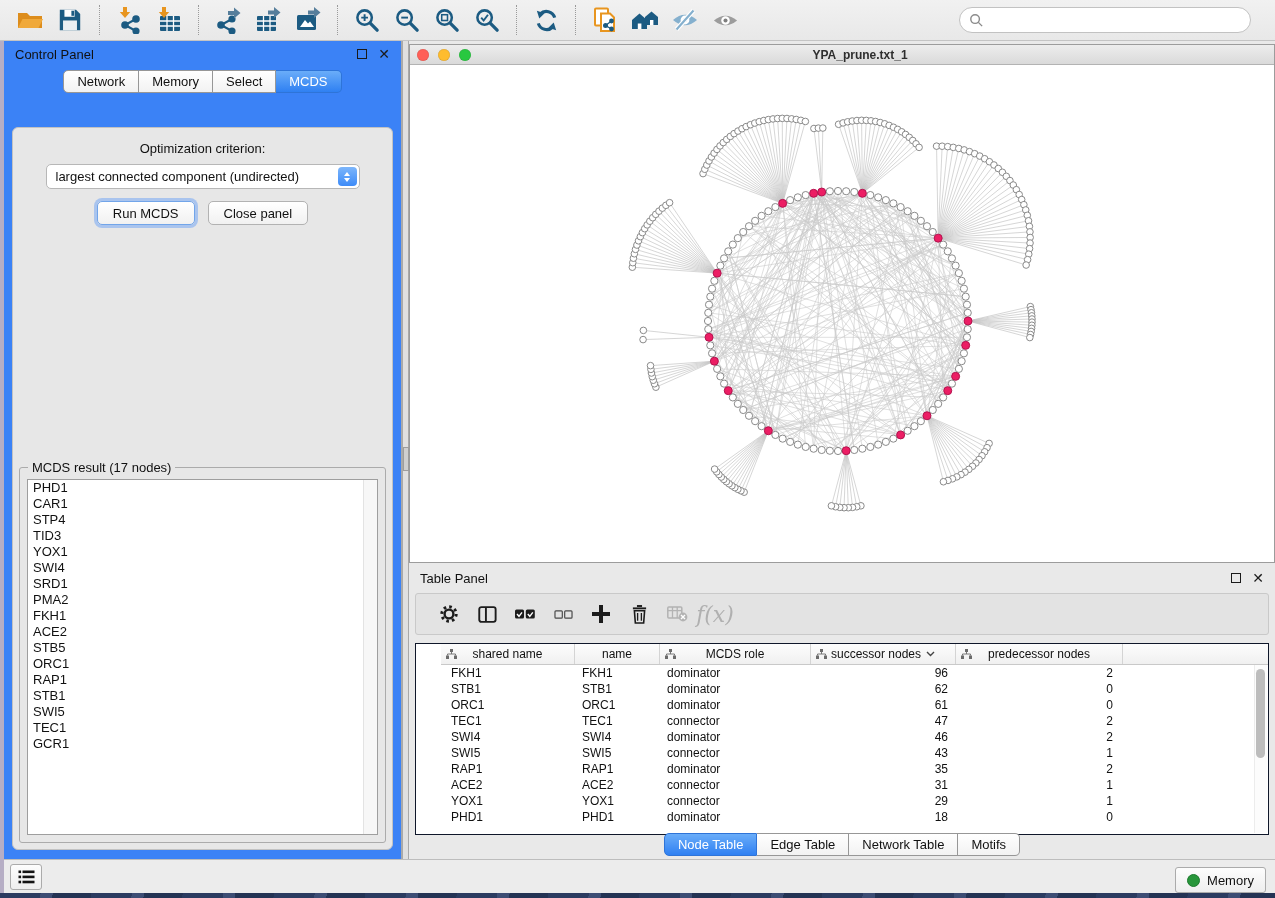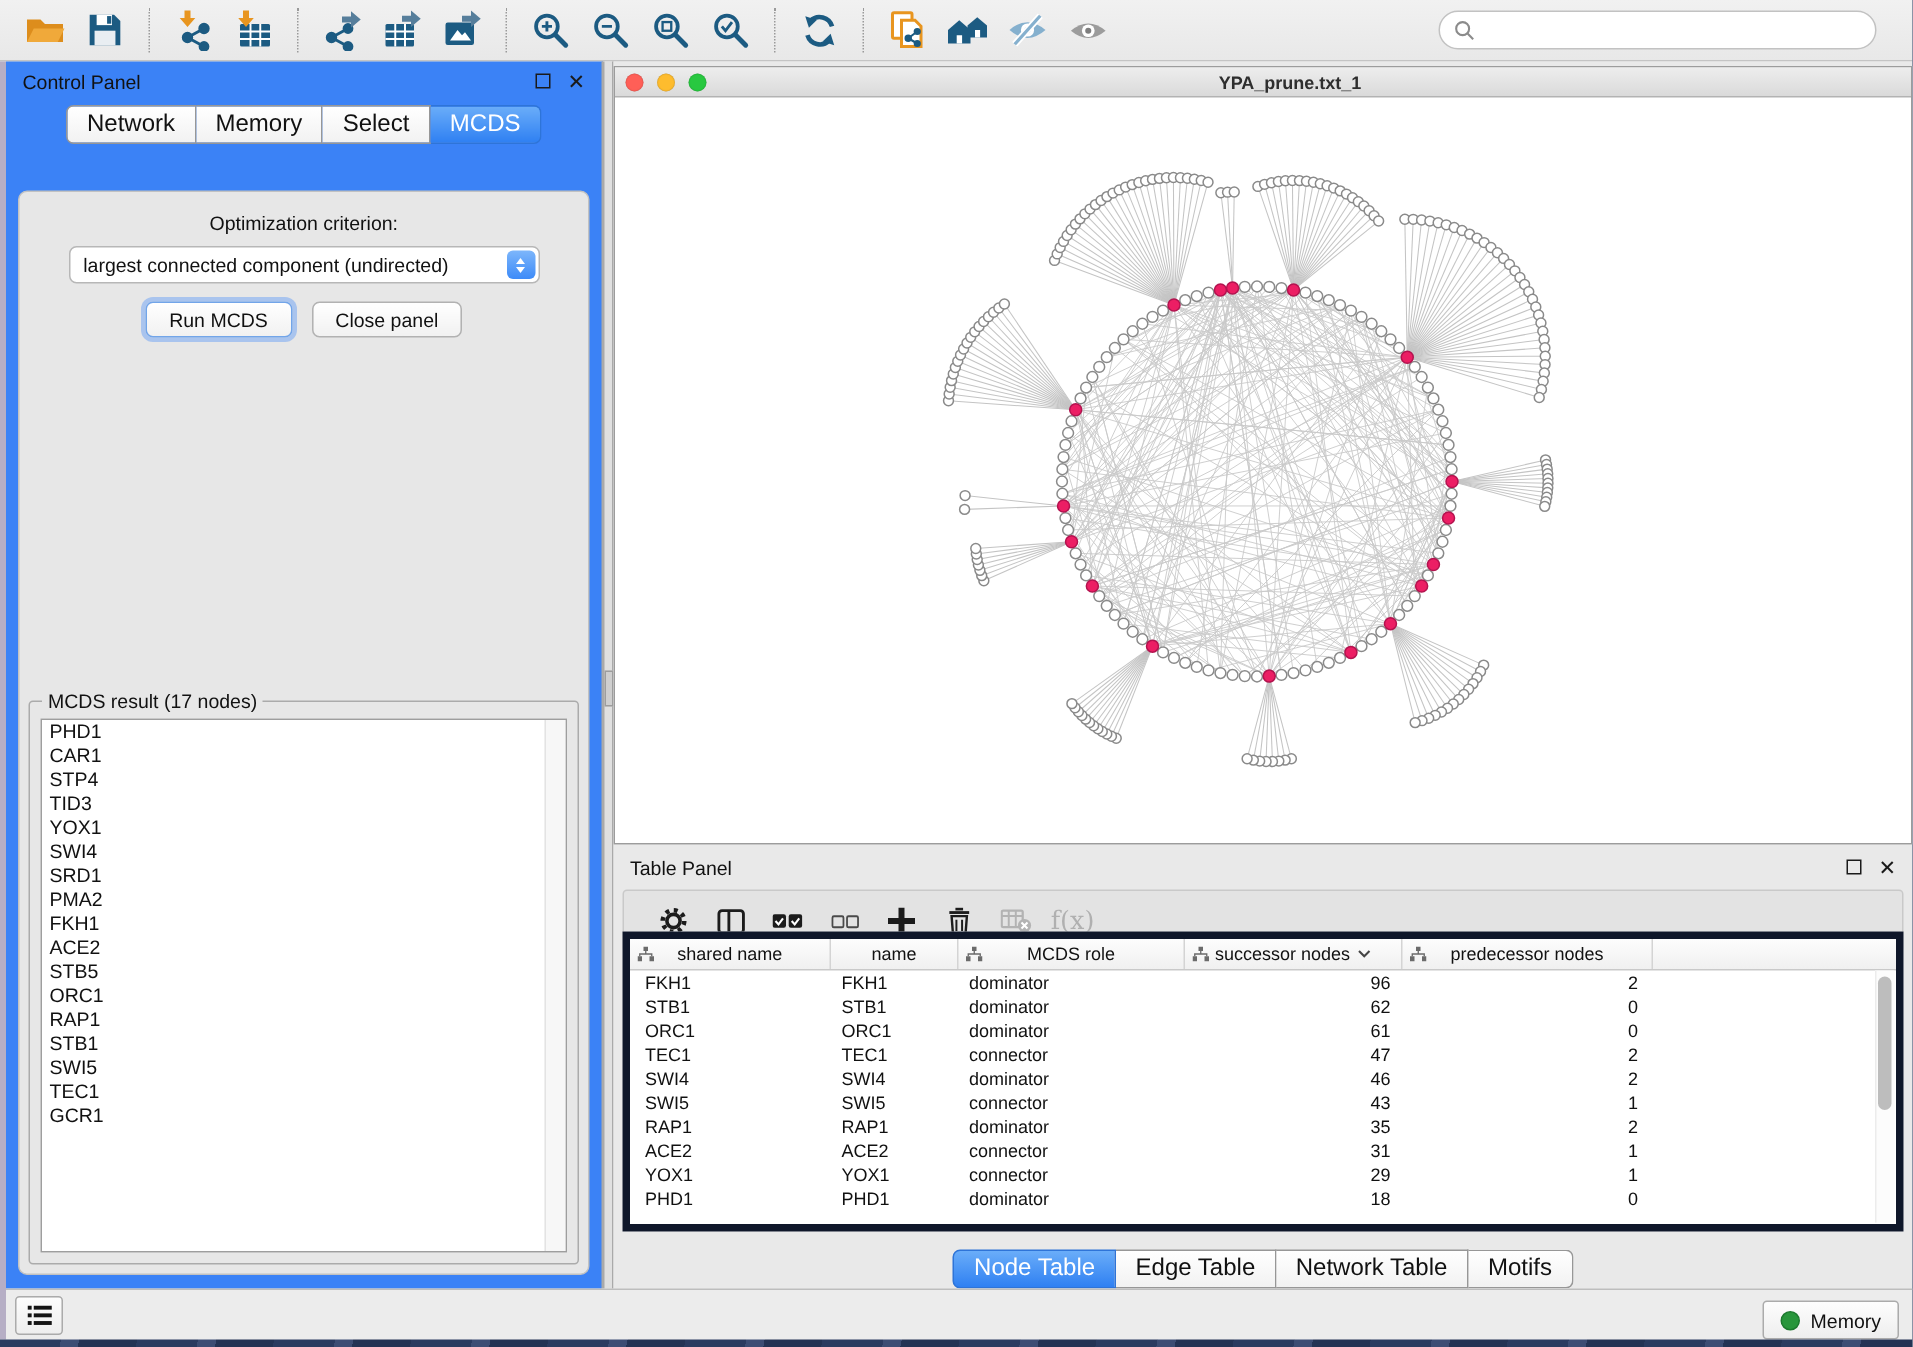--- a/index.html
+++ b/index.html
@@ -20,21 +20,21 @@
   
   .panel-title-row{height:26px;display:flex;align-items:center;padding:0 11px;font-size:13px;}
   .win-btns{margin-left:auto;display:flex;gap:11px;align-items:center;}
   .float-ico{width:8px;height:8px;border:1.5px solid #1a1a1a;display:inline-block;}
   .close-ico{font-size:14px;font-weight:700;line-height:1;color:#1a1a1a;}
   
   #control-panel{position:absolute;left:4px;top:41px;width:398px;bottom:38px;background:#3b82f6;
                  border-right:1px solid #aaa;box-sizing:border-box;}
   .cp-tabs{display:flex;justify-content:center;margin-top:3px;position:relative;z-index:2;}
   .tab{background:linear-gradient(#ffffff,#f2f2f2);border:1px solid #979797;border-left:none;
-       padding:3px 13px;font-size:16px;color:#111;cursor:default;white-space:nowrap;}
+       padding:3px 13px;font-size:13px;color:#111;cursor:default;white-space:nowrap;}
   .tab:first-child{border-left:1px solid #979797;border-radius:5px 0 0 5px;}
   .tab:last-child{border-radius:0 5px 5px 0;}
   .tab.active{background:linear-gradient(#6aadf9,#2f80f2);color:#fff;border-color:#2e74d8;}
   .cp-pane{position:absolute;left:8px;right:8px;top:86px;bottom:10px;background:#e7e7e7;
            border:1px solid #c2c2c2;border-radius:6px;}
   .opt-label{text-align:center;margin-top:13px;font-size:13px;}
   .dropdown{margin:8px auto 0;width:312px;height:23px;background:#fff;border:1px solid #b7b7b7;
             border-radius:5px;display:flex;align-items:center;}
   .dd-value{flex:1;font-size:13px;padding-left:9px;white-space:nowrap;overflow:hidden;}
   .dd-stepper{width:19px;height:19px;margin-right:2px;border-radius:4px;flex:0 0 auto;
@@ -63,23 +63,23 @@
                 display:flex;align-items:center;position:relative;}
   .lights{display:flex;gap:9px;margin-left:7px;position:relative;z-index:2;}
   .light{width:12px;height:12px;border-radius:50%;box-shadow:inset 0 0 1px rgba(0,0,0,.35);}
   .net-title{position:absolute;left:0;right:0;text-align:center;font-size:12px;font-weight:600;color:#2e2e2e;padding-left:36px;}
   #net-canvas{width:100%;height:497px;}
   
   #table-panel{position:absolute;left:0;right:0;top:524px;bottom:0;}
   .tp-toolbar{position:absolute;left:6px;right:6px;top:28px;height:40px;background:#e3e3e3;
               border:1px solid #c9c9c9;border-radius:3px;display:flex;align-items:center;padding:0 14px;gap:0;}
   .tp-tbtn{width:38px;height:34px;display:flex;align-items:center;justify-content:center;background:none;border:none;padding:0;}
-  .fx{font-family:"DejaVu Serif","Liberation Serif",serif;font-size:17px;color:#b0b0b0;}
-  .tp-table{position:absolute;left:6px;right:6px;top:56px;height:190px;background:#fff;
-            border:5px solid #0f172a;overflow:hidden;}
+  .fx{font-family:"DejaVu Serif","Liberation Serif",serif;font-style:italic;font-size:22px;color:#b0b0b0;}
+  .tp-table{position:absolute;left:6px;right:6px;top:78px;height:190px;background:#fff;
+            border:1px solid #0f172a;overflow:hidden;padding-left:25px;}
   .thead{display:flex;height:20px;background:linear-gradient(#fdfdfd,#f0f0f0);border-bottom:1px solid #c9c9c9;}
   .th{position:relative;border-right:1px solid #d4d4d4;display:flex;align-items:center;justify-content:center;
       font-size:12px;gap:5px;box-sizing:border-box;}
   .th .attr-ico{position:absolute;left:5px;top:5px;}
   .c0{width:134px;} .c1{width:85px;} .c2{width:151px;} .c3{width:145px;} .c4{width:167px;}
   .th-fill{flex:1;border-right:none;}
   .tr{display:flex;height:16px;align-items:center;}
   .td{font-size:12px;white-space:nowrap;overflow:hidden;box-sizing:border-box;}
   .td.c0{padding-left:10px;} .td.c1{padding-left:7px;} .td.c2{padding-left:7px;}
   .td.c3{text-align:right;padding-right:8px;} .td.c4{text-align:right;padding-right:10px;}

